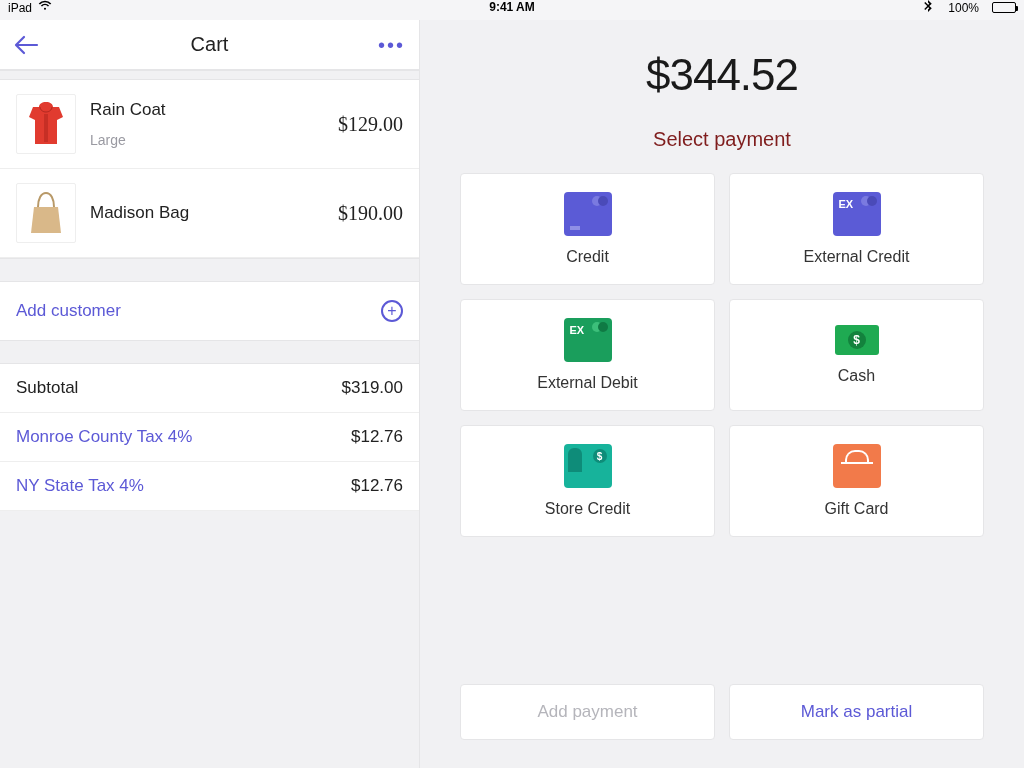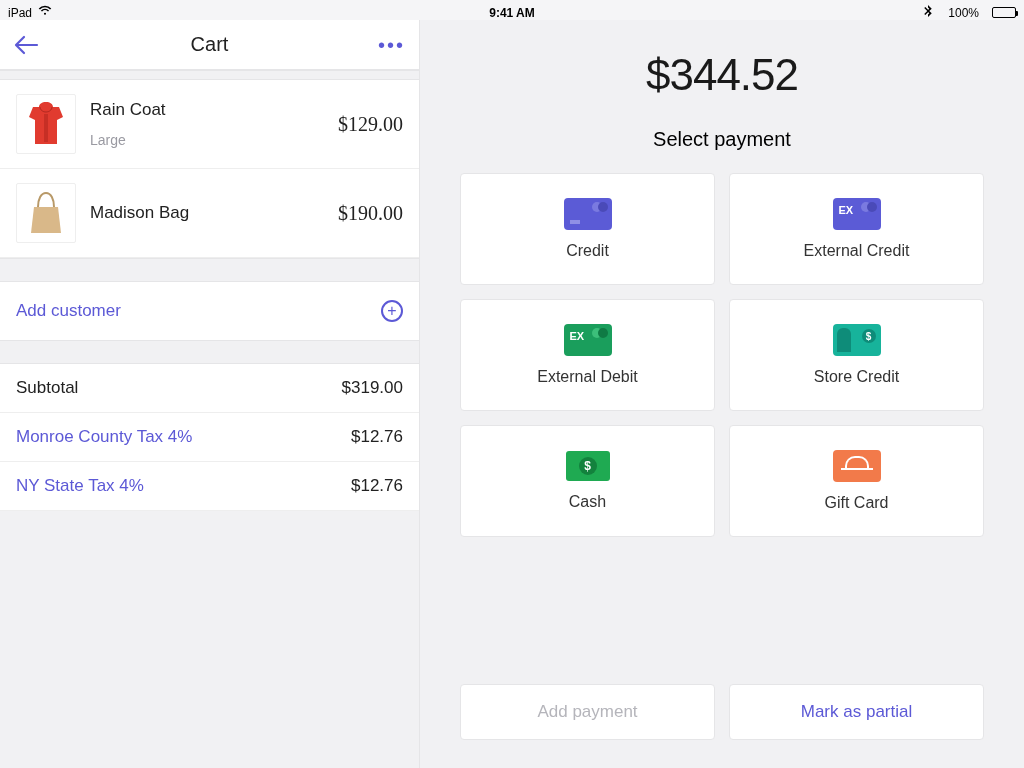--- a/index.html
+++ b/index.html
@@ -1,17 +1,17 @@
 <!DOCTYPE html>
 <html><head>
 <meta charset="utf-8">
 <style>
   * { box-sizing: border-box; margin: 0; padding: 0; }
   html, body { width: 1024px; height: 768px; font-family: -apple-system, "Helvetica Neue", Arial, sans-serif; background: #f5f5f7; color: #222; overflow: hidden; }
-  .status-bar { position: absolute; top: 0; left: 0; right: 0; height: 20px; display: flex; align-items: flex-end; font-size: 12px; padding: 0 8px; color: #000; }
+  .status-bar { position: absolute; top: 0; left: 0; right: 0; height: 20px; display: flex; align-items: flex-start; font-size: 12px; padding: 0 8px; color: #000; }
   .status-left { display: flex; align-items: center; gap: 6px; }
   .status-center { position: absolute; left: 50%; transform: translateX(-50%); font-weight: 600; }
   .status-right { margin-left: auto; display: flex; align-items: center; gap: 13px; }
   .battery { width: 24px; height: 11px; border: 1px solid #000; border-radius: 2px; position: relative; }
   .battery::after { content: ""; position: absolute; right: -3px; top: 3px; width: 2px; height: 5px; background: #000; border-radius: 0 1px 1px 0; }
   .battery-fill { background: #000; width: 100%; height: 100%; }
 
   .app { position: absolute; top: 20px; left: 0; right: 0; bottom: 0; display: flex; }
   .left-panel { width: 420px; background: #fff; display: flex; flex-direction: column; border-right: 1px solid #e5e5e7; }
   .right-panel { flex: 1; background: #f1f1f3; display: flex; flex-direction: column; }
@@ -32,25 +32,25 @@
 
   .add-customer { display: flex; align-items: center; justify-content: space-between; padding: 18px 16px; background: #fff; color: #5c59d6; font-size: 17px; }
   .plus-circle { width: 22px; height: 22px; border: 2px solid #5c59d6; border-radius: 50%; display: flex; align-items: center; justify-content: center; color: #5c59d6; font-size: 16px; line-height: 1; }
 
   .total-row { display: flex; justify-content: space-between; padding: 14px 16px; background: #fff; font-size: 17px; }
   .total-row + .total-row { border-top: 1px solid #eee; }
   .tax-row { color: #5c59d6; }
   .tax-row .val { color: #222; }
 
   .amount-display { text-align: center; font-size: 44px; font-weight: 500; color: #1a1a1a; padding: 30px 0 10px; letter-spacing: -1px; }
-  .select-payment { text-align: center; font-size: 20px; color: #000000; margin: 18px 0 22px; }
+  .select-payment { text-align: center; font-size: 20px; color: #7f1d1d; margin: 18px 0 22px; }
 
   .payment-grid { display: grid; grid-template-columns: 1fr 1fr; gap: 14px; padding: 0 40px; }
   .pay-card { background: #fff; border: 1px solid #e5e5e7; border-radius: 4px; height: 112px; display: flex; flex-direction: column; align-items: center; justify-content: center; gap: 12px; cursor: pointer; }
-  .pay-icon { width: 48px; height: 32px; border-radius: 4px; position: relative; }
+  .pay-icon { width: 48px; height: 44px; border-radius: 4px; position: relative; }
   .pay-label { font-size: 16px; color: #333; }
 
   .footer-btns { margin-top: auto; display: flex; gap: 14px; padding: 20px 40px 28px; }
   .footer-btn { flex: 1; height: 56px; background: #fff; border: 1px solid #e5e5e7; border-radius: 4px; display: flex; align-items: center; justify-content: center; font-size: 17px; }
   .btn-disabled { color: #b5b5bb; }
   .btn-primary { color: #5c59d6; }
 
   
   .ic-credit { background: #5b5bd6; }
   .ic-credit::before { content:""; position:absolute; left:6px; bottom:6px; width:10px; height:4px; background:#8f8fe6; }
@@ -183,26 +183,26 @@
           </div>
         <div class="pay-label">External Credit</div>
       </div>
       <div class="pay-card">
         <div class="pay-icon ic-exdebit">
             <span class="ex">EX</span>
           </div>
         <div class="pay-label">External Debit</div>
       </div>
       <div class="pay-card">
+        <div class="pay-icon ic-cash"></div>
+        <div class="pay-label">Cash</div>
+      </div>
+      <div class="pay-card">
         <div class="pay-icon ic-store"></div>
         <div class="pay-label">Store Credit</div>
-      </div>
-      <div class="pay-card">
-        <div class="pay-icon ic-cash"></div>
-        <div class="pay-label">Cash</div>
       </div>
       <div class="pay-card">
         <div class="pay-icon ic-gift"></div>
         <div class="pay-label">Gift Card</div>
       </div>
     </div>
 
     <div class="footer-btns">
       <div class="footer-btn btn-disabled">
         <span>Add payment</span>

